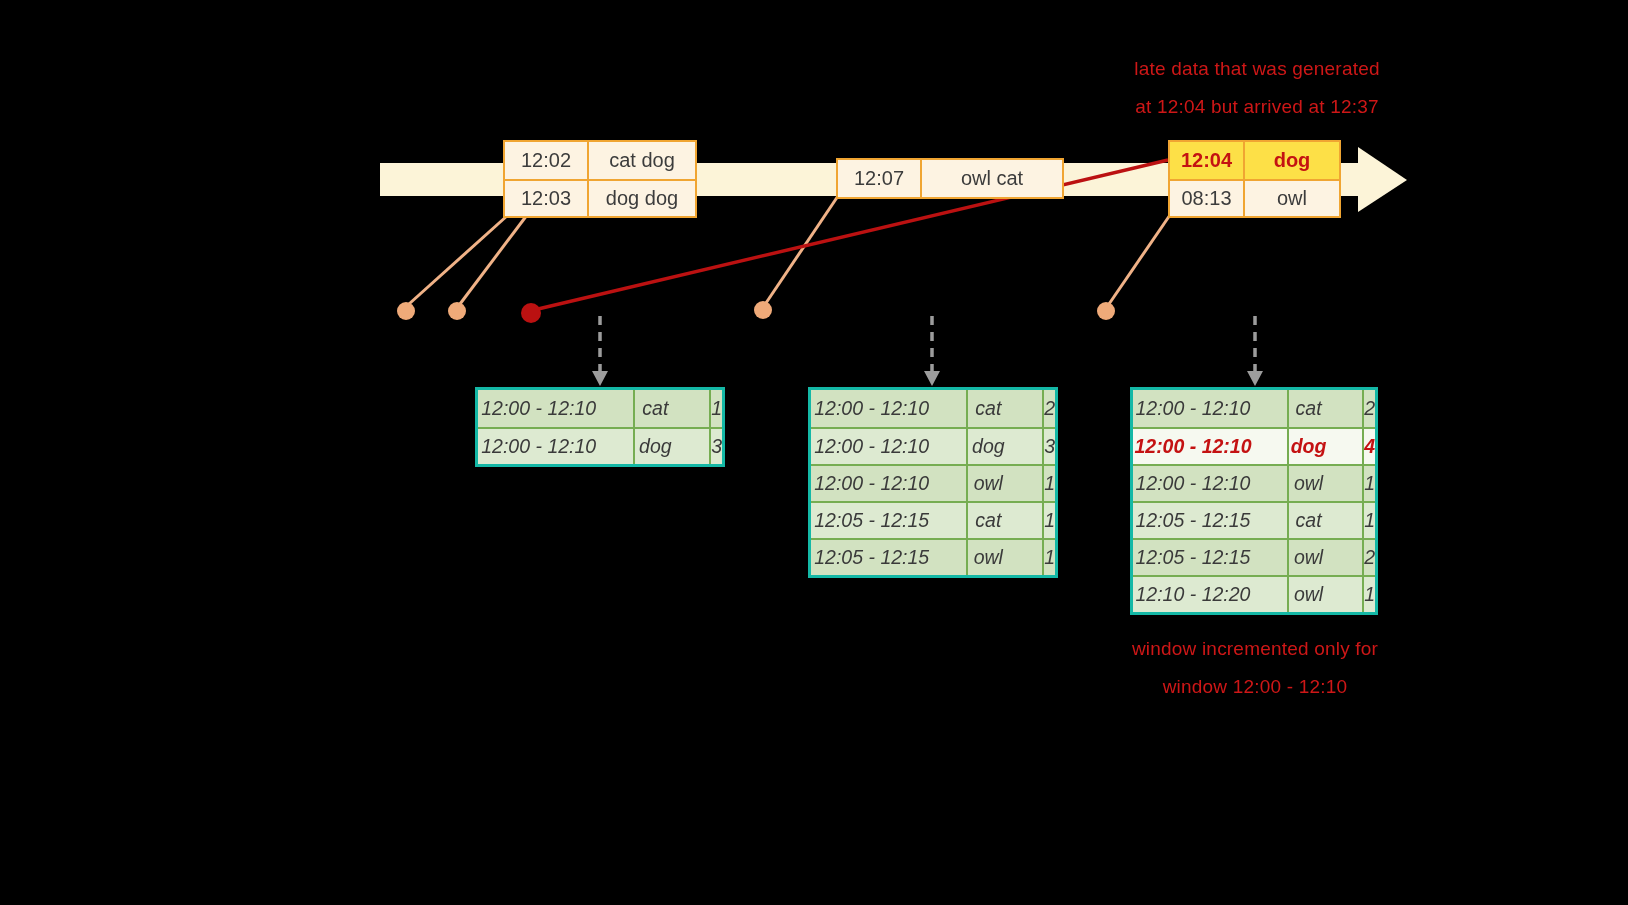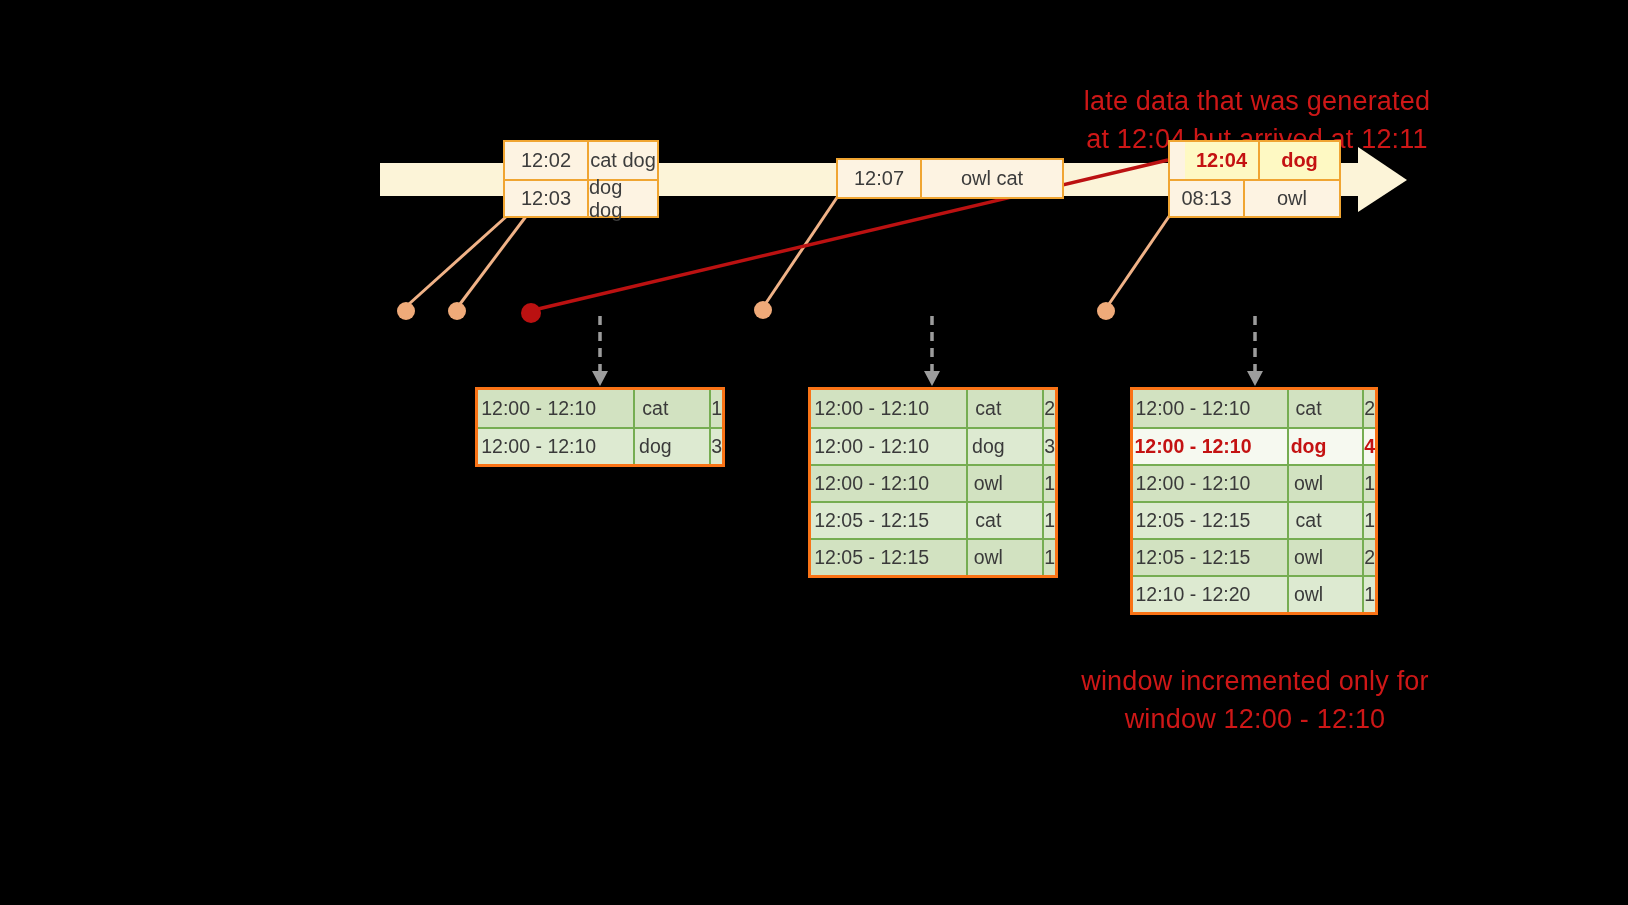--- a/index.html
+++ b/index.html
@@ -10,44 +10,44 @@
     position:relative;
   }
   .stage {
     position:absolute; left:0; top:0; width:1628px; height:905px;
     background:#000; overflow:hidden;
   }
   svg.layer { position:absolute; left:0; top:0; }
 
   
   .note {
-    position:absolute; color:#ce1717; font-size:27px; line-height:38px;
-    text-align:center; font-weight:400; letter-spacing:0.2px;margin-top:32px;
+    position:absolute; color:#ce1717; font-size:19px; line-height:38px;
+    text-align:center; font-weight:400; letter-spacing:0.2px;
   }
 
   
   .event-box {
     position:absolute; border:2.5px solid #f0a532; background:#fdf3e2;
   }
   .event-row { display:flex; height:37px; background:#fdf3e2; }
   .event-row + .event-row { border-top:2.5px solid #f0a532; }
   .event-cell {
     display:flex; align-items:center; justify-content:center;
     font-size:20px; color:#3c3c3c;
   }
   .event-cell.time { border-right:2.5px solid #f0a532; }
   .event-box.wide .event-cell.time  { width:84px; }
   .event-box.wide .event-cell.words { flex:1; }
   .event-box.narrow .event-cell.time  { width:75px; }
   .event-box.narrow .event-cell.words { flex:1; }
-  .event-row.late { background:#fef9c3;margin-left:15px; }
+  .event-row.late { background:#fde047; }
   .event-row.late .event-cell { color:#c41212; font-weight:bold; }
 
   
-  .result-table { position:absolute; border:3px solid #f97316; background:#14b8a6; }
+  .result-table { position:absolute; border:3px solid #14b8a6; background:#14b8a6;font-style:italic; }
   .rt-row { display:flex; height:37px; }
   .rt-row + .rt-row { border-top:2px solid #76ad52; }
   .rt-cell {
     display:flex; align-items:center; justify-content:center;
     font-size:19.5px; color:#3a3a3a;
   }
   .rt-cell + .rt-cell { border-left:2px solid #76ad52;margin-left:34px; }
   .rt-cell.c-window { width:150px; }
   .rt-cell.c-word   { width:51px; }
   .rt-cell.c-count  { flex:1; }
@@ -88,24 +88,24 @@
       <polygon points="924,371 940,371 932,386" fill="#9c9c9c"></polygon>
     </g>
     <g>
       <line x1="1255" y1="316" x2="1255" y2="371" stroke="#9c9c9c" stroke-width="3.5" stroke-dasharray="9 7"></line>
       <polygon points="1247,371 1263,371 1255,386" fill="#9c9c9c"></polygon>
     </g>
   </svg>
 
   <div class="note" style="left:1022px; top:50px; width:470px;">
     <div>late data that was generated</div>
-    <div>at 12:04 but arrived at 12:11</div>
-  </div>
-
-  <div class="event-box wide" style="left:503px; top:140px; width:156px;">
+    <div>at 12:04 but arrived at 12:37</div>
+  </div>
+
+  <div class="event-box wide" style="left:503px; top:140px; width:194px;">
     <div class="event-row">
       <div class="event-cell time">12:02</div>
       <div class="event-cell words">cat dog</div>
     </div>
     <div class="event-row">
       <div class="event-cell time">12:03</div>
       <div class="event-cell words">dog dog</div>
     </div>
   </div>
 

